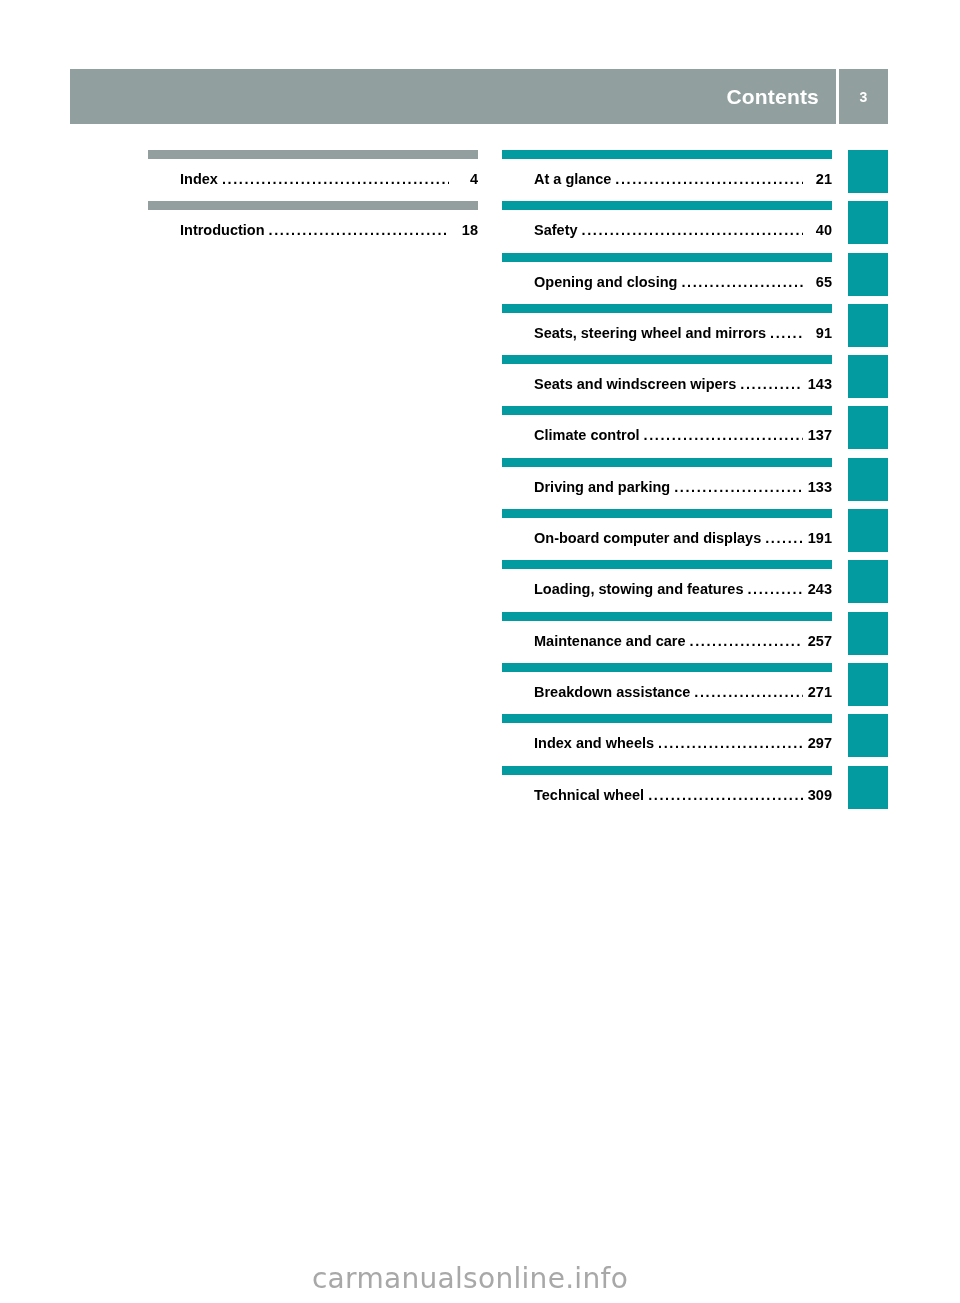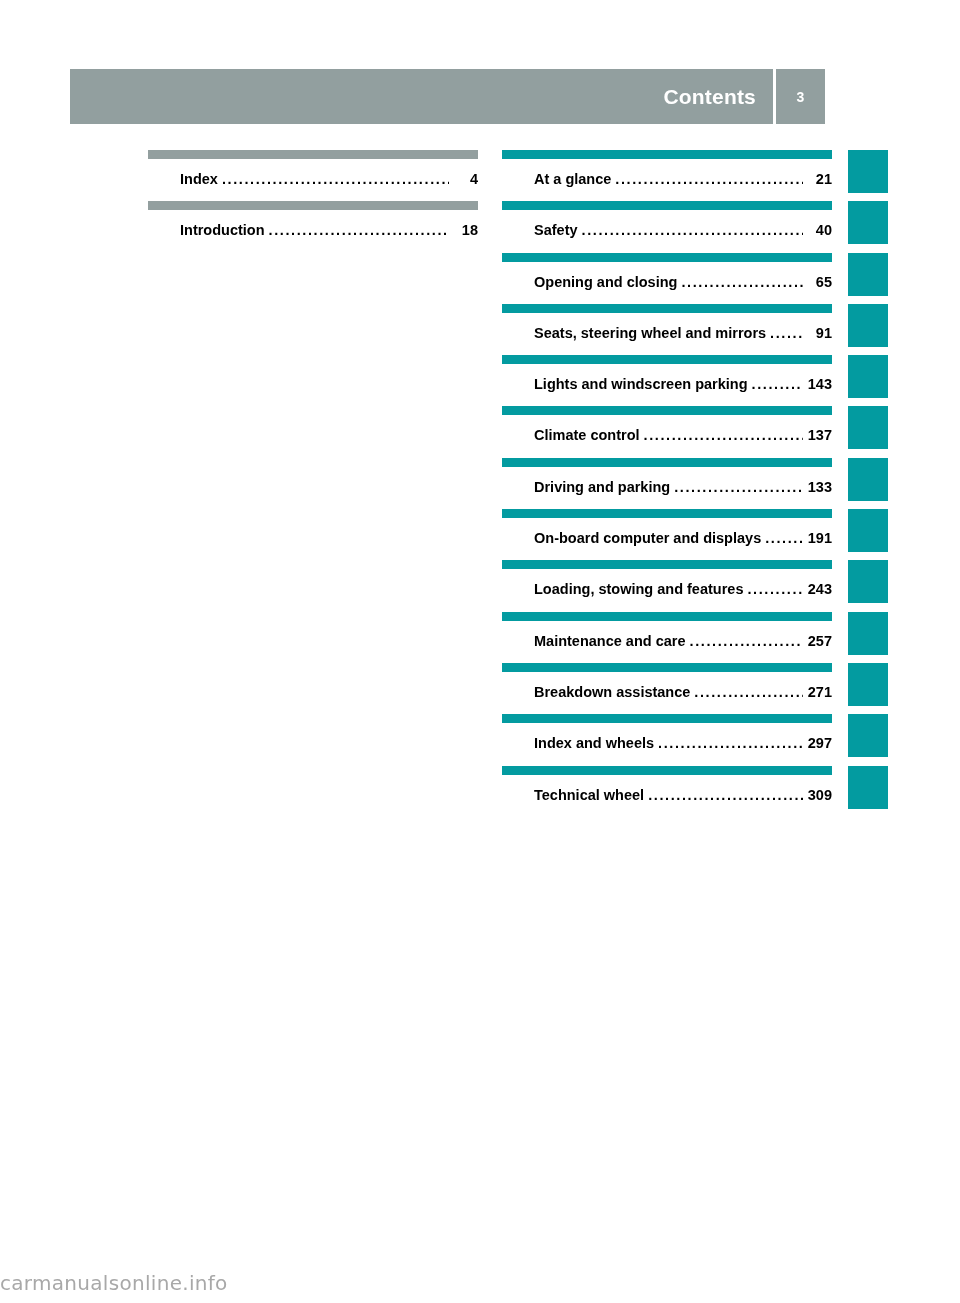--- a/index.html
+++ b/index.html
@@ -13,21 +13,21 @@
     font-family: "Liberation Sans", sans-serif;
     position: relative;
     overflow: hidden;
   }
 
   
   .page-header {
     position: absolute;
     left: 70px;
     top: 69px;
-    width: 755px;
+    width: 818px;
     height: 55px;
     display: flex;
     align-items: stretch;
   }
   .header-title-bar {
     flex: 1 1 auto;
     background: #929f9f;
     display: flex;
     align-items: center;
     justify-content: flex-end;
@@ -133,23 +133,23 @@
     background: #039ba0;
     margin-bottom: 8.3px;
   }
 
   
   .watermark {
     position: absolute;
     left: 0;
     right: 0;
     bottom: 8px;
-    text-align: left;
+    text-align: center;
     color: #a8a8a8;
-    font-size: 20px;
+    font-size: 28px;
     font-family: "DejaVu Sans", sans-serif;
     letter-spacing: 0.3px;
     padding-right: 20px;
     box-sizing: border-box;
   }
 </style>
 </head>
 <body>
 
 <div class="page-header">
@@ -209,21 +209,21 @@
         <div class="toc-rule teal"></div>
         <div class="toc-line">
           <span class="toc-label">Seats, steering wheel and mirrors</span>
           <span class="toc-dots">........................................................</span>
           <span class="toc-page">91</span>
         </div>
       </div>
       <div class="toc-entry">
         <div class="toc-rule teal"></div>
         <div class="toc-line">
-          <span class="toc-label">Lights and windscreen parking</span>
+          <span class="toc-label">Seats and windscreen wipers</span>
           <span class="toc-dots">........................................................</span>
           <span class="toc-page">143</span>
         </div>
       </div>
       <div class="toc-entry">
         <div class="toc-rule teal"></div>
         <div class="toc-line">
           <span class="toc-label">Climate control</span>
           <span class="toc-dots">........................................................</span>
           <span class="toc-page">137</span>

